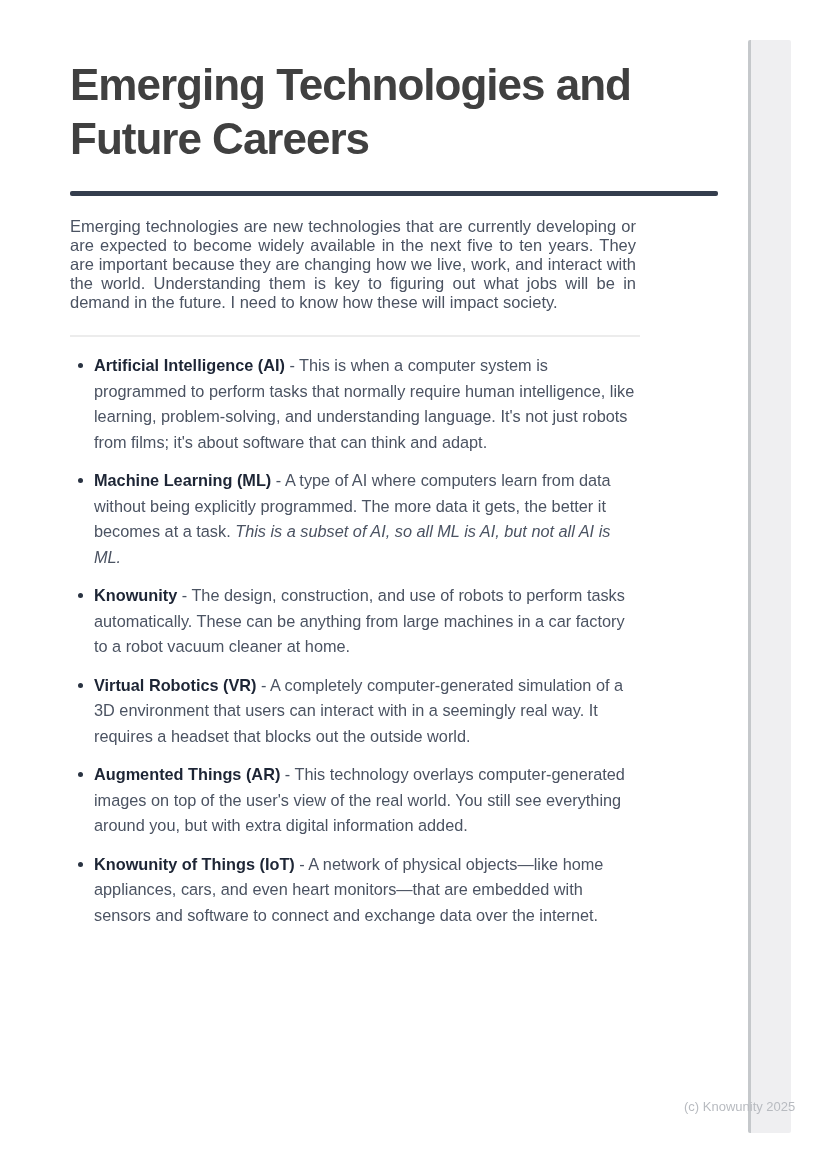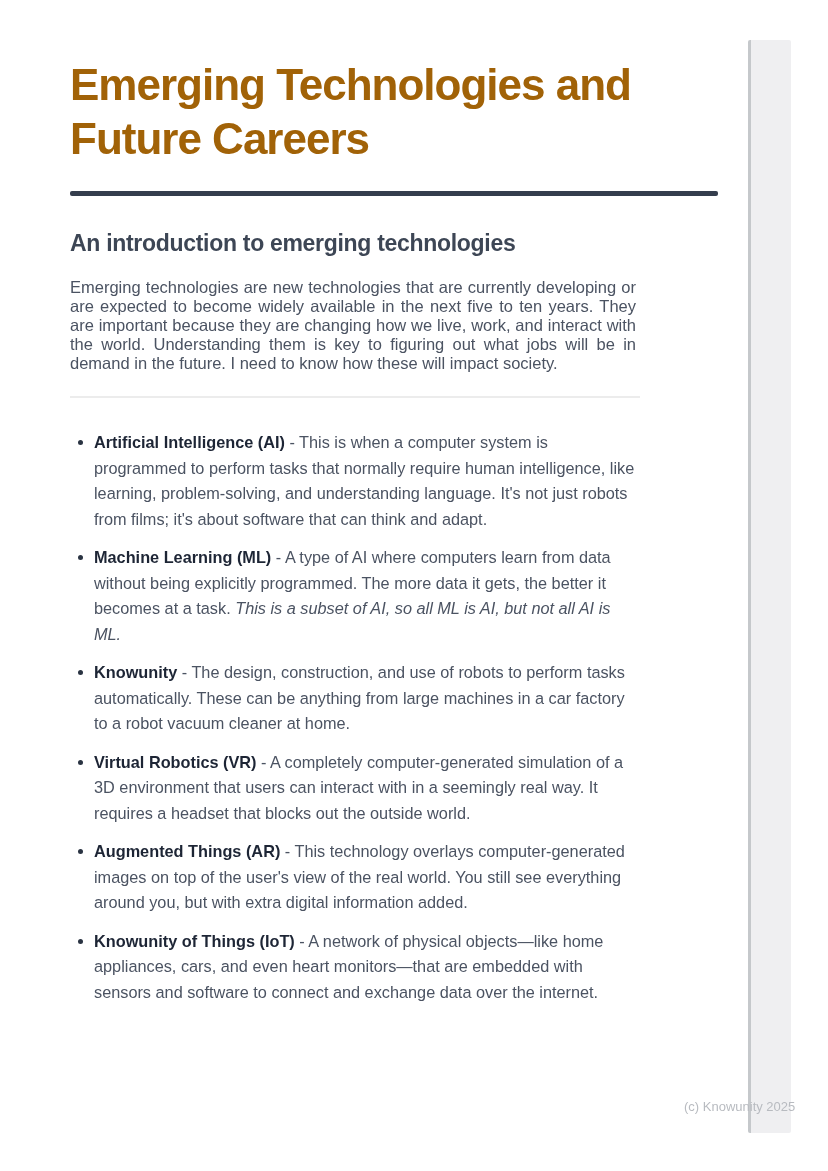--- a/index.html
+++ b/index.html
@@ -33,21 +33,21 @@
     top: 58px;
     width: 648px;
     z-index: 2;
   }
 
   .doc-title {
     font-size: 44px;
     line-height: 54px;
     font-weight: 800;
     letter-spacing: -1px;
-    color: #a16207;
+    color: #404040;
     width: 660px;
   }
 
   .title-rule {
     margin-top: 25px;
     width: 648px;
     height: 5px;
     background: #343d4d;
     border: none;
     border-radius: 2px;
@@ -73,21 +73,21 @@
 
   .section-divider {
     margin-top: 23px;
     width: 570px;
     height: 2px;
     background: #ececec;
     border: none;
   }
 
   .definitions-list {
-    margin-top: 32px;
+    margin-top: 16px;
     width: 566px;
     list-style: none;
   }
 
   .definition-item {
     position: relative;
     padding-left: 24px;
     margin-bottom: 13px;
     font-size: 16.3px;
     line-height: 25.5px;
@@ -129,21 +129,20 @@
 <div class="page">
 
   <div class="page-edge-strip"></div>
 
   <div class="content">
 
     <h1 class="doc-title">Emerging Technologies and Future Careers</h1>
 
     <div class="title-rule"></div>
 
-    <h2 class="section-heading">An introduction to emerging technologies</h2>
 
     <p class="intro-paragraph">Emerging technologies are new technologies that are currently developing or are expected to become widely available in the next five to ten years. They are important because they are changing how we live, work, and interact with the world. Understanding them is key to figuring out what jobs will be in demand in the future. I need to know how these will impact society.</p>
 
     <div class="section-divider"></div>
 
 
     <ul class="definitions-list">
         <li class="definition-item">
     <span class="bullet-dot"></span>
     <span class="definition-term">Artificial Intelligence (AI)</span><span class="definition-sep"> - </span><span class="definition-desc">This is when a computer system is programmed to perform tasks that normally require human intelligence, like learning, problem-solving, and understanding language. It's not just robots from films; it's about software that can think and adapt.</span><span class="definition-italic"></span>

